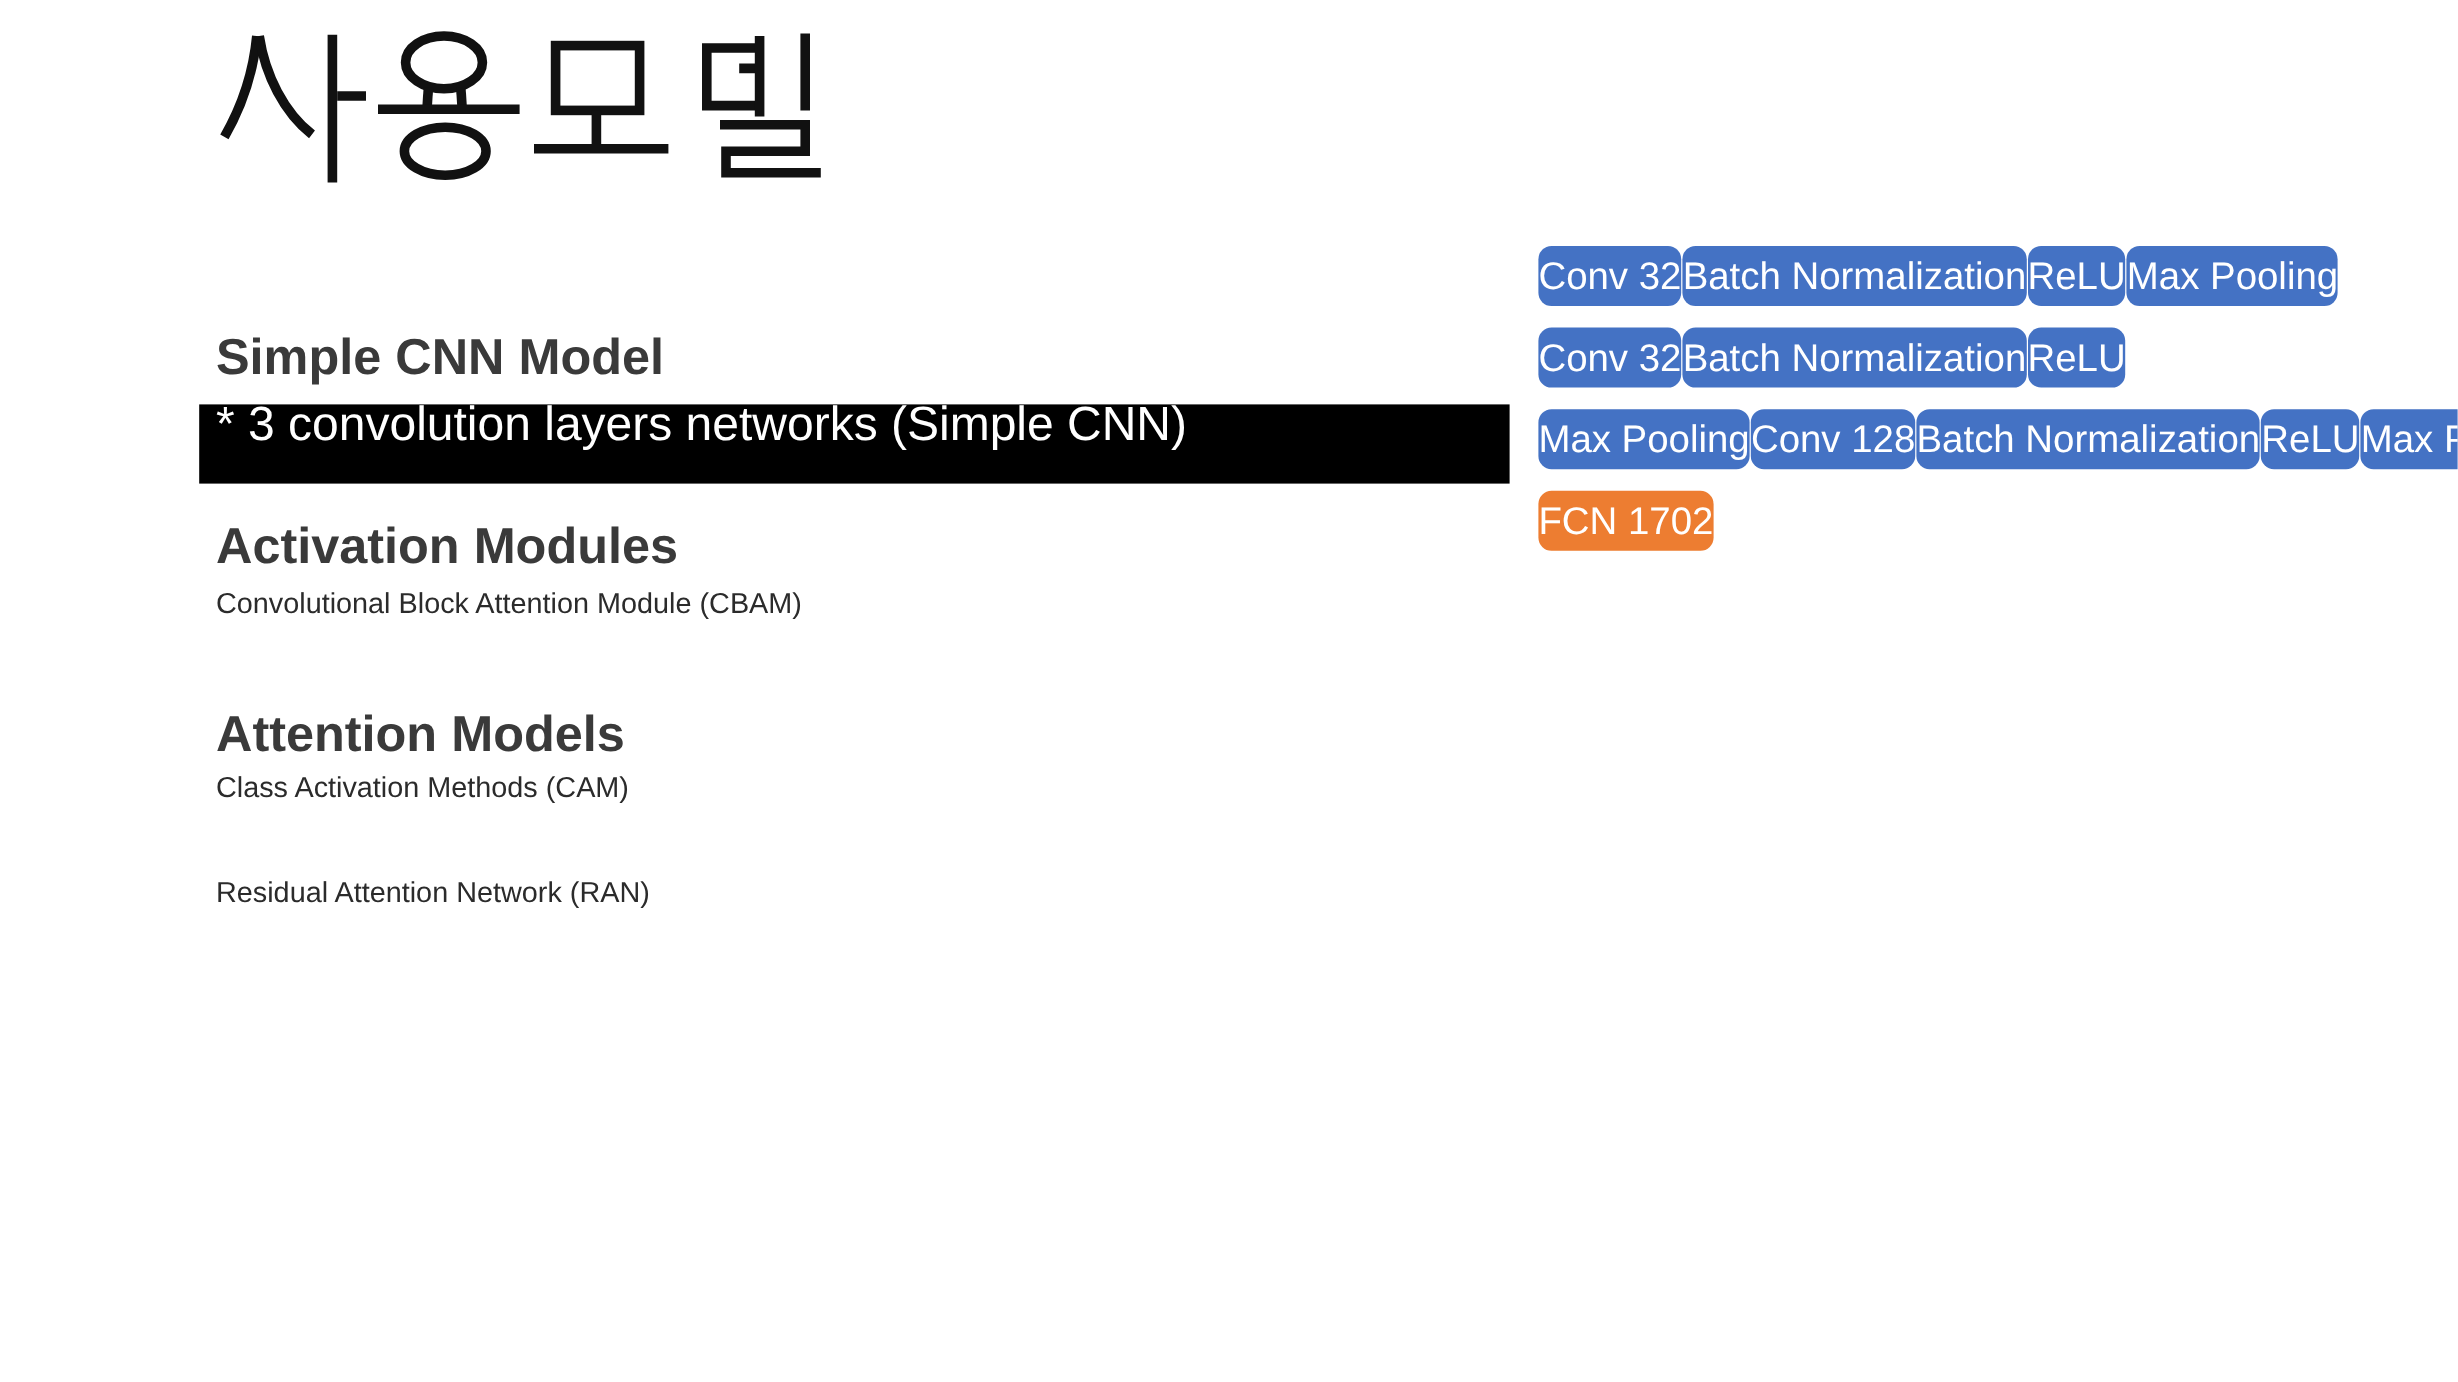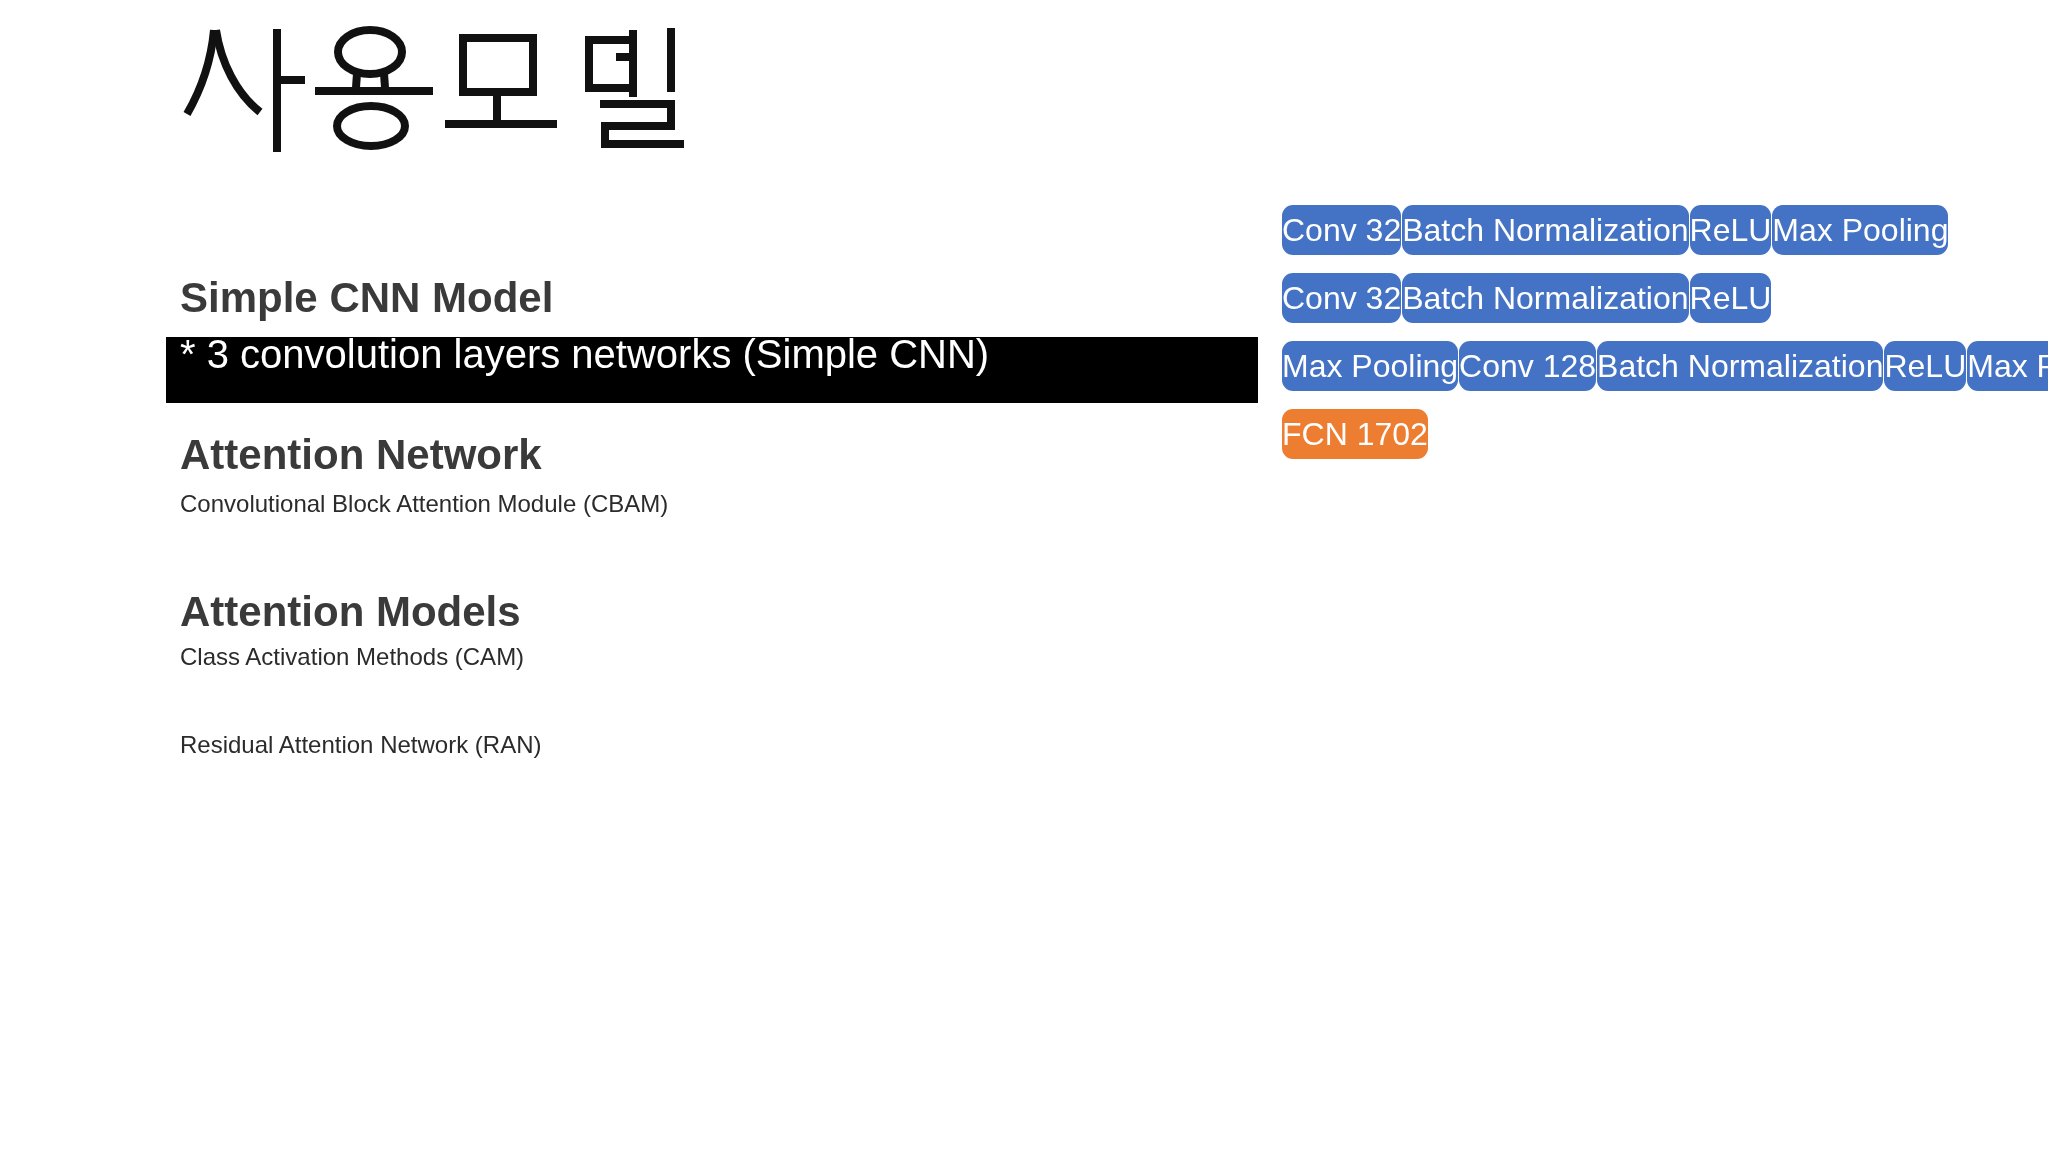--- a/index.html
+++ b/index.html
@@ -89,21 +89,21 @@
     <span class="sr">사용모델</span>
   </div>
 
   <section>
     <h2 class="abs heading" style="left:180px; top:273px;">Simple CNN Model</h2>
 
     <div class="abs hl-bar">
       <span class="hl-text">* 3 convolution layers networks (Simple CNN)</span>
     </div>
 
-    <h2 class="abs heading" style="left:180px; top:430px;">Attention Network</h2>
+    <h2 class="abs heading" style="left:180px; top:430px;">Activation Modules</h2>
 
     <p class="abs bodyline" style="left:180px; top:480px;">Convolutional Block Attention Module (CBAM)</p>
 
     <h2 class="abs heading" style="left:180px; top:587px;">Attention Models</h2>
 
     <p class="abs bodyline" style="left:180px; top:633px;">Class Activation Methods (CAM)</p>
 
     <p class="abs bodyline" style="left:180px; top:685px;margin-top:36px;">Residual Attention Network (RAN)</p>
   </section>
 

